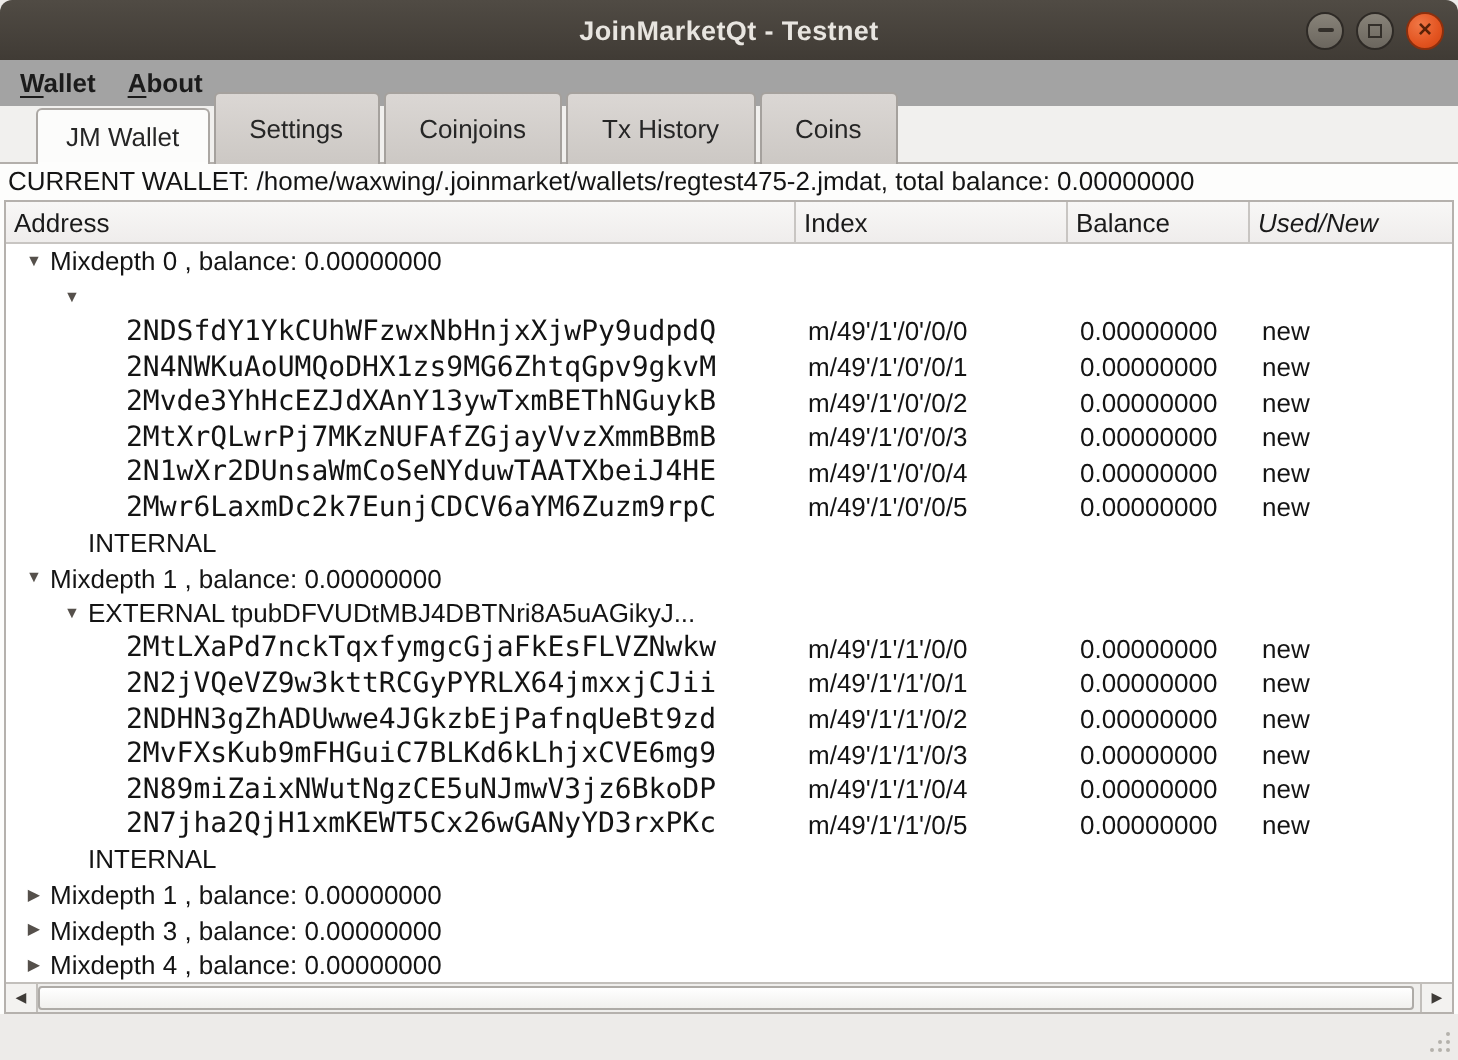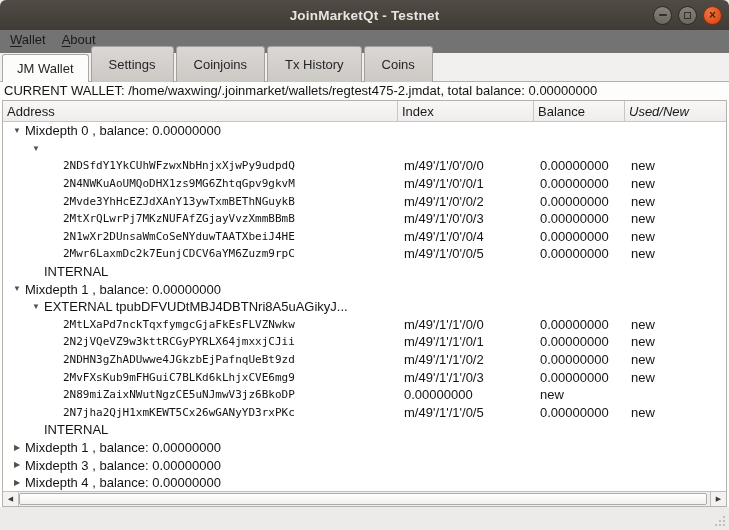--- a/index.html
+++ b/index.html
@@ -13,26 +13,26 @@
   .title { color:#e8e5e0; font-weight:bold; font-size:13.5px; letter-spacing:.2px; }
   .winbtns { position:absolute; right:7px; top:0; height:30px; display:flex; align-items:center; gap:6px; }
   .wbtn { width:19px; height:19px; border-radius:50%; border:1px solid #2e2a26;
     background:linear-gradient(#888379,#6b665e); display:flex; align-items:center; justify-content:center; cursor:default; }
   .wbtn.close { background:radial-gradient(circle at 35% 30%,#f07746,#e35420 60%,#cf4413); border-color:#8c2f0d; }
   .min-glyph { width:8px; height:2px; background:#332f2a; border-radius:1px; }
   .max-glyph { width:7px; height:7px; border:1.5px solid #332f2a; }
   .close-glyph { color:#5a2208; font-size:12px; font-weight:bold; line-height:1; transform:translateY(-0.5px); }
 
   
-  .menubar { height:23px; flex:0 0 23px; background:#737373; display:flex; align-items:flex-start; padding-left:2px; }
+  .menubar { height:23px; flex:0 0 23px; background:#a3a3a3; display:flex; align-items:center; padding-left:2px;font-weight:bold; }
   .menu-item { padding:2px 8px; color:#1b1b1b; cursor:default; }
   .menu-item u { text-decoration:underline; text-underline-offset:2px; }
 
   
-  .tabbar { height:29px; flex:0 0 29px; background:#f1f0ee; display:flex; align-items:flex-end; padding-left:2px; position:relative; }
+  .tabbar { height:29px; flex:0 0 29px; background:#f1f0ee; display:flex; align-items:flex-end; padding-left:18px; position:relative; }
   .tabbar::after { content:""; position:absolute; left:0; right:0; bottom:0; height:1px; background:#b3afab; }
   .tab { height:36px; padding:0 17px; display:flex; align-items:center; margin-right:2px;
     background:linear-gradient(#dbd7d4,#ccc8c4); border:1px solid #a5a19d; border-bottom:none;
     border-radius:3px 3px 0 0; color:#262626; position:relative; z-index:1; cursor:default; }
   .tab.active { height:28px; background:#fcfcfb; border-color:#aba7a3; z-index:3; padding:0 14px; }
   .tab.active::after { content:""; position:absolute; left:0; right:0; bottom:-1px; height:2px; background:#fdfdfc; }
 
   
   .content { flex:1 1 auto; background:#fdfdfc; display:flex; flex-direction:column; }
   .banner { height:18px; flex:0 0 18px; background:#fdfdfc; padding:1px 4px 0 4px; white-space:nowrap; overflow:hidden; font-size:13px; }
@@ -42,21 +42,21 @@
   .thead { flex:0 0 21px; display:grid; grid-template-columns:395px 136px 91px 1fr;
     background:linear-gradient(#f8f7f6,#efedec); border-bottom:1px solid #c8c5c2; }
   .th { padding:1px 4px; border-right:1px solid #c8c5c2; display:flex; align-items:center; color:#1a1a1a; overflow:hidden; white-space:nowrap; }
   .th:last-child { border-right:none;font-style:italic; }
   .tbody { flex:1 1 auto; overflow:hidden; }
   .trow { height:17.6px; display:grid; grid-template-columns:395px 136px 91px 1fr; align-items:center; white-space:nowrap; }
   .cell { overflow:hidden; padding-right:2px; }
   .cell.c2, .cell.c3, .cell.c4 { padding-left:6px; }
   .addr-cell { display:flex; align-items:center; }
   .arrow { width:16px; flex:0 0 16px; font-size:8px; color:#55504b; text-align:center; line-height:17.6px; }
-  .mono { font-family:"DejaVu Sans Mono","Liberation Mono",monospace; font-size:11px; letter-spacing:0; }
+  .mono { font-family:"DejaVu Sans Mono","Liberation Mono",monospace; font-size:14px; letter-spacing:0; }
 
   
   .hscroll { flex:0 0 15px; border-top:1px solid #c2bfbb; background:#efeeec; display:flex; }
   .sbtn { width:16px; flex:0 0 16px; background:#f3f2f0; display:flex; align-items:center; justify-content:center;
     font-size:7px; color:#3f3b37; }
   .sbtn.left { border-right:1px solid #c2bfbb; }
   .sbtn.right { border-left:1px solid #c2bfbb; }
   .strack { flex:1 1 auto; position:relative; }
   .sthumb { position:absolute; left:0; top:1px; bottom:1px; width:calc(100% - 3px);
     background:linear-gradient(#ffffff,#f1f0ee); border:1px solid #aeaba7; border-radius:2px; }
@@ -260,20 +260,21 @@
             <div class="cell c2">m/49'/1'/1'/0/3</div>
             <div class="cell c3">0.00000000</div>
             <div class="cell c4">new</div>
           </div>
           <div class="trow">
             <div class="cell addr-cell">
               <span style="flex: 0 0 44px;"></span>
               <span class="arrow"></span>
               <span class="mono">2N89miZaixNWutNgzCE5uNJmwV3jz6BkoDP</span>
             </div>
+            <div class="cell c2">m/49'/1'/1'/0/4</div>
             <div class="cell c3">0.00000000</div>
             <div class="cell c4">new</div>
           </div>
           <div class="trow">
             <div class="cell addr-cell">
               <span style="flex: 0 0 44px;"></span>
               <span class="arrow"></span>
               <span class="mono">2N7jha2QjH1xmKEWT5Cx26wGANyYD3rxPKc</span>
             </div>
             <div class="cell c2">m/49'/1'/1'/0/5</div>

